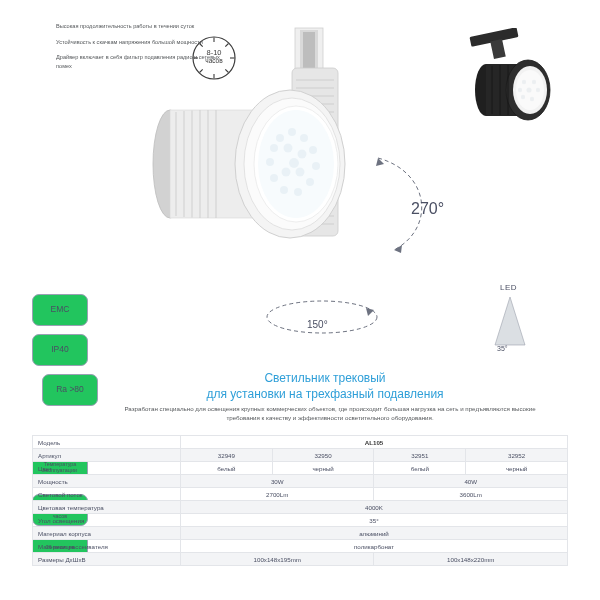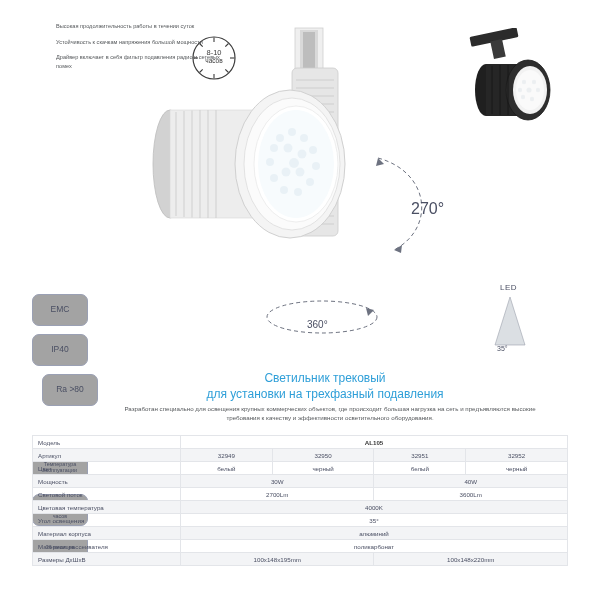--- a/index.html
+++ b/index.html
@@ -32,21 +32,21 @@
     text-align:center; font-size:6.5px; color:#3b3b3b; line-height:1.25;
   }
   .clock-text .big { font-size:7.5px; }
 
   
   .pill {
     position:absolute; left:32px; width:56px; height:32px;
     border:1px solid #9aa0b4; border-radius:7px;
     display:flex; align-items:center; justify-content:center;
     text-align:center; color:#4a4f63; font-size:8.5px; line-height:1.15;
-    background:#a3a3a3;
+    background:#22c55e;
   }
   .pill.small { font-size:5.4px; }
   .pill.p1 { top:294px; }
   .pill.p2 { top:334px; }
   .pill.p3 { top:374px;margin-left:10px; }
   .pill.p4 { top:414px; }
   .pill.p5 { top:454px; }
   .pill.p6 { top:494px; }
   .pill.p7 { top:534px; }
 
@@ -232,21 +232,21 @@
     </svg>
   </div>
   <div class="lbl-270">270°</div>
 
   <div class="arc-360">
     <svg width="120" height="44" viewBox="0 0 120 44">
       <ellipse cx="60" cy="22" rx="55" ry="16" fill="none" stroke="#6d7280" stroke-width="1" stroke-dasharray="4 3"></ellipse>
       <path d="M104 13 L112 15 L106 21 Z" fill="#6d7280"></path>
     </svg>
   </div>
-  <div class="lbl-360">360°</div>
+  <div class="lbl-360">150°</div>
 
   <div class="lbl-led">LED</div>
   <div class="cone">
     <svg width="46" height="62" viewBox="0 0 46 62">
       <path d="M23 4 L38 52 L8 52 Z" fill="#cfd4da" opacity="0.75"></path>
       <path d="M23 4 L38 52 L8 52 Z" fill="none" stroke="#9aa0ab" stroke-width="0.6"></path>
     </svg>
   </div>
   <div class="lbl-35">35°</div>
 

